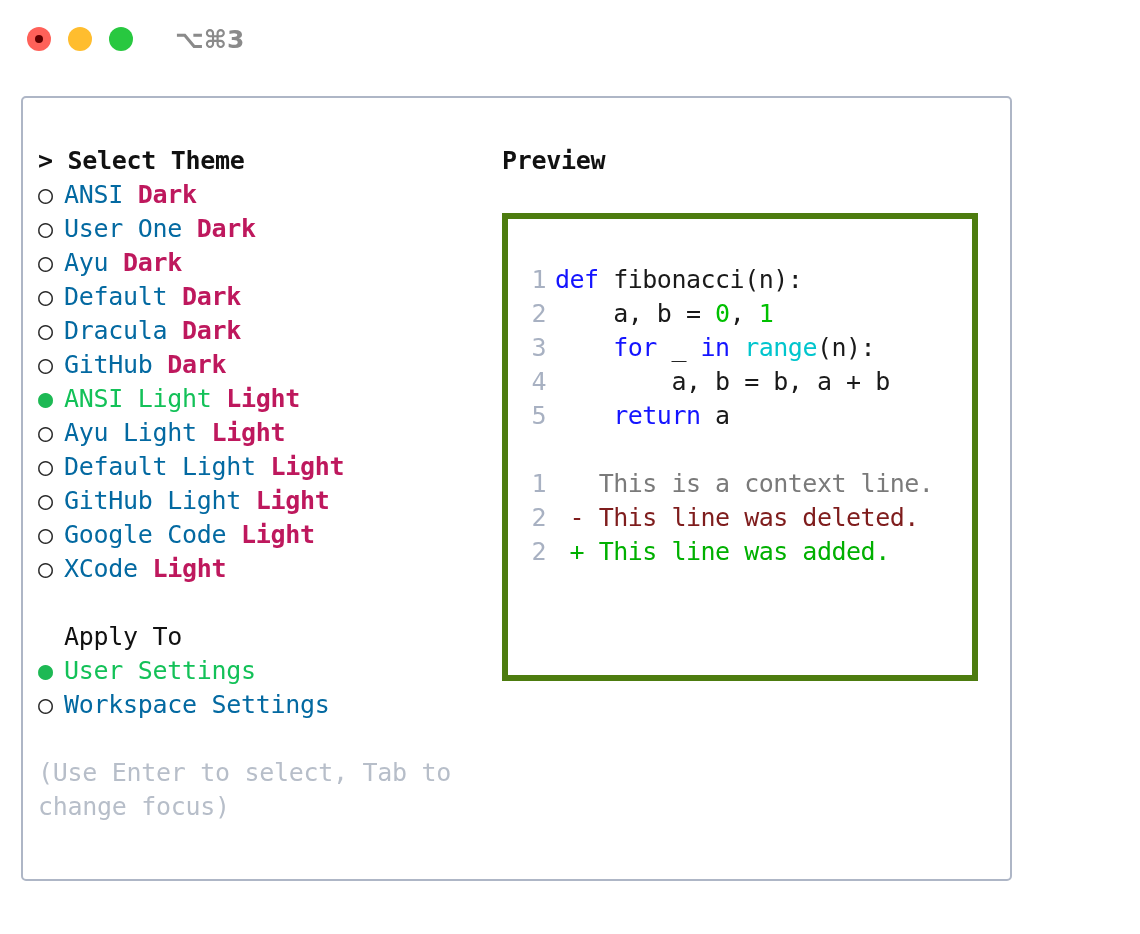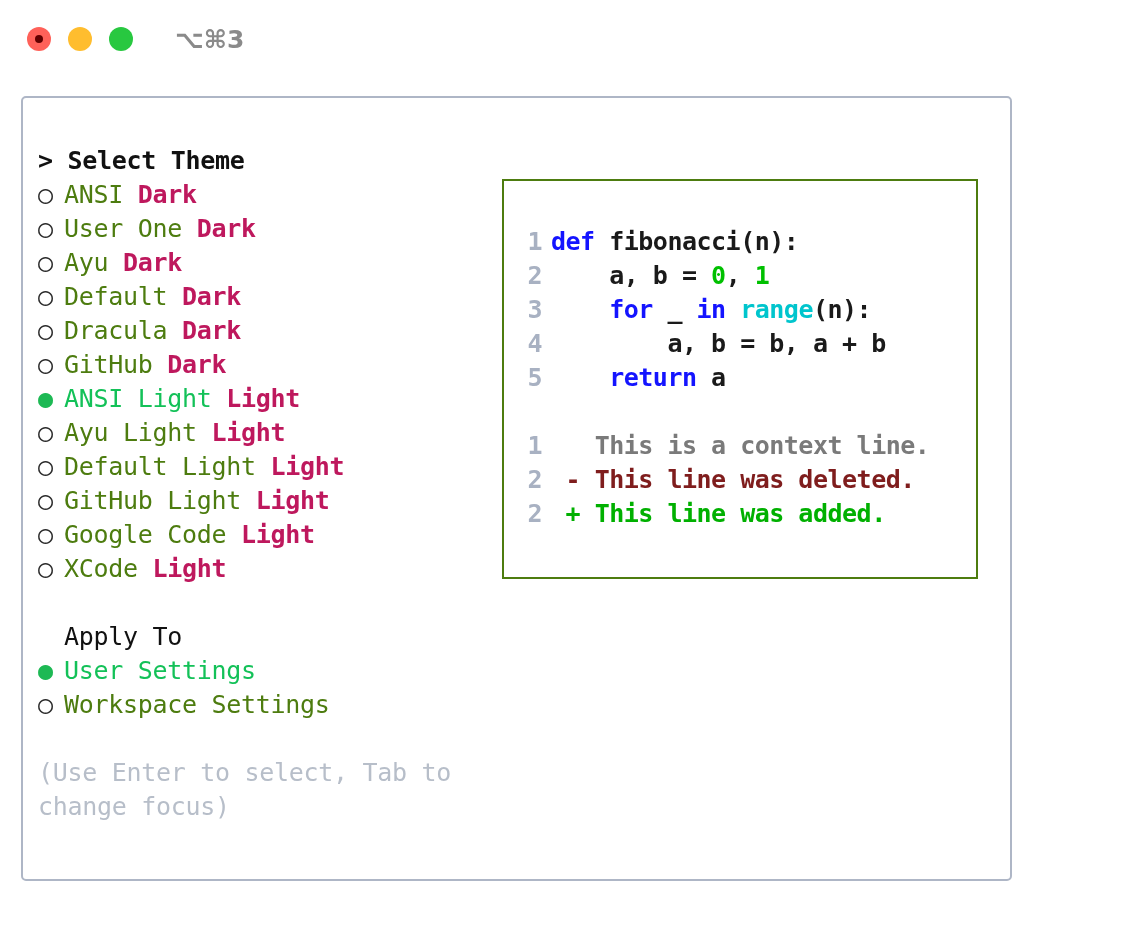--- a/index.html
+++ b/index.html
@@ -111,21 +111,21 @@
     letter-spacing: -0.3px;
     color: #2b2b2b;
     display: block;
   }
   .marker {
     display: inline-block;
     width: 26px;
   }
   .marker.sel { color: #1db954; }
   .marker.unsel { color: #2b2b2b; }
-  .opt-label { color: #4d7c0f; }
+  .opt-label { color: #0369a1; }
   .opt-row.selected .opt-label { color: #13c158; }
   .opt-tag {
     color: #be185d;
     font-weight: bold;
   }
 
   .section-gap { height: 34px; }
 
   .section-title {
     font-size: 25px;
@@ -156,26 +156,25 @@
   .preview-title {
     font-size: 25px;
     font-weight: bold;
     color: #111111;
     line-height: 34px;
     letter-spacing: -0.3px;
   }
   .preview-box {
     margin-top: 35px;
     width: 476px;
-    height: 400px;
-    border: 2px solid #4d7c0f;
+    height: 468px;
+    border: 6px solid #4d7c0f;
     box-sizing: border-box;
     background: #ffffff;
     position: relative;
-    font-weight: bold;
   }
   .code-area {
     position: absolute;
     left: 11px;
     top: 44px;
     right: 6px;
   }
   .code-line {
     font-size: 25px;
     line-height: 34px;
@@ -239,20 +238,21 @@
         <div class="section-title">Apply To</div>
         <div id="apply-list">
             <div class="opt-row selected"><span class="marker sel">●</span><span class="opt-label">User Settings</span></div>
             <div class="opt-row"><span class="marker unsel">○</span><span class="opt-label">Workspace Settings</span></div>
           </div>
 
         <div class="hint">(Use Enter to select, Tab to change focus)</div>
       </div>
 
       <div class="right-col">
+        <div class="preview-title">Preview</div>
         <div class="preview-box">
           <div class="code-area">
             <div id="code-lines">
                 <div class="code-line"><span class="ln">1</span><span class="kw">def</span><span class="plain"> fibonacci(n):</span></div>
                 <div class="code-line"><span class="ln">2</span><span class="plain">    a, b = </span><span class="num">0</span><span class="plain">, </span><span class="num">1</span></div>
                 <div class="code-line"><span class="ln">3</span><span class="plain">    </span><span class="kw">for</span><span class="plain"> _ </span><span class="kw">in</span><span class="plain"> </span><span class="builtin">range</span><span class="plain">(n):</span></div>
                 <div class="code-line"><span class="ln">4</span><span class="plain">        a, b = b, a + b</span></div>
                 <div class="code-line"><span class="ln">5</span><span class="plain">    </span><span class="kw">return</span><span class="plain"> a</span></div>
               </div>
             <div class="blank-line"></div>

